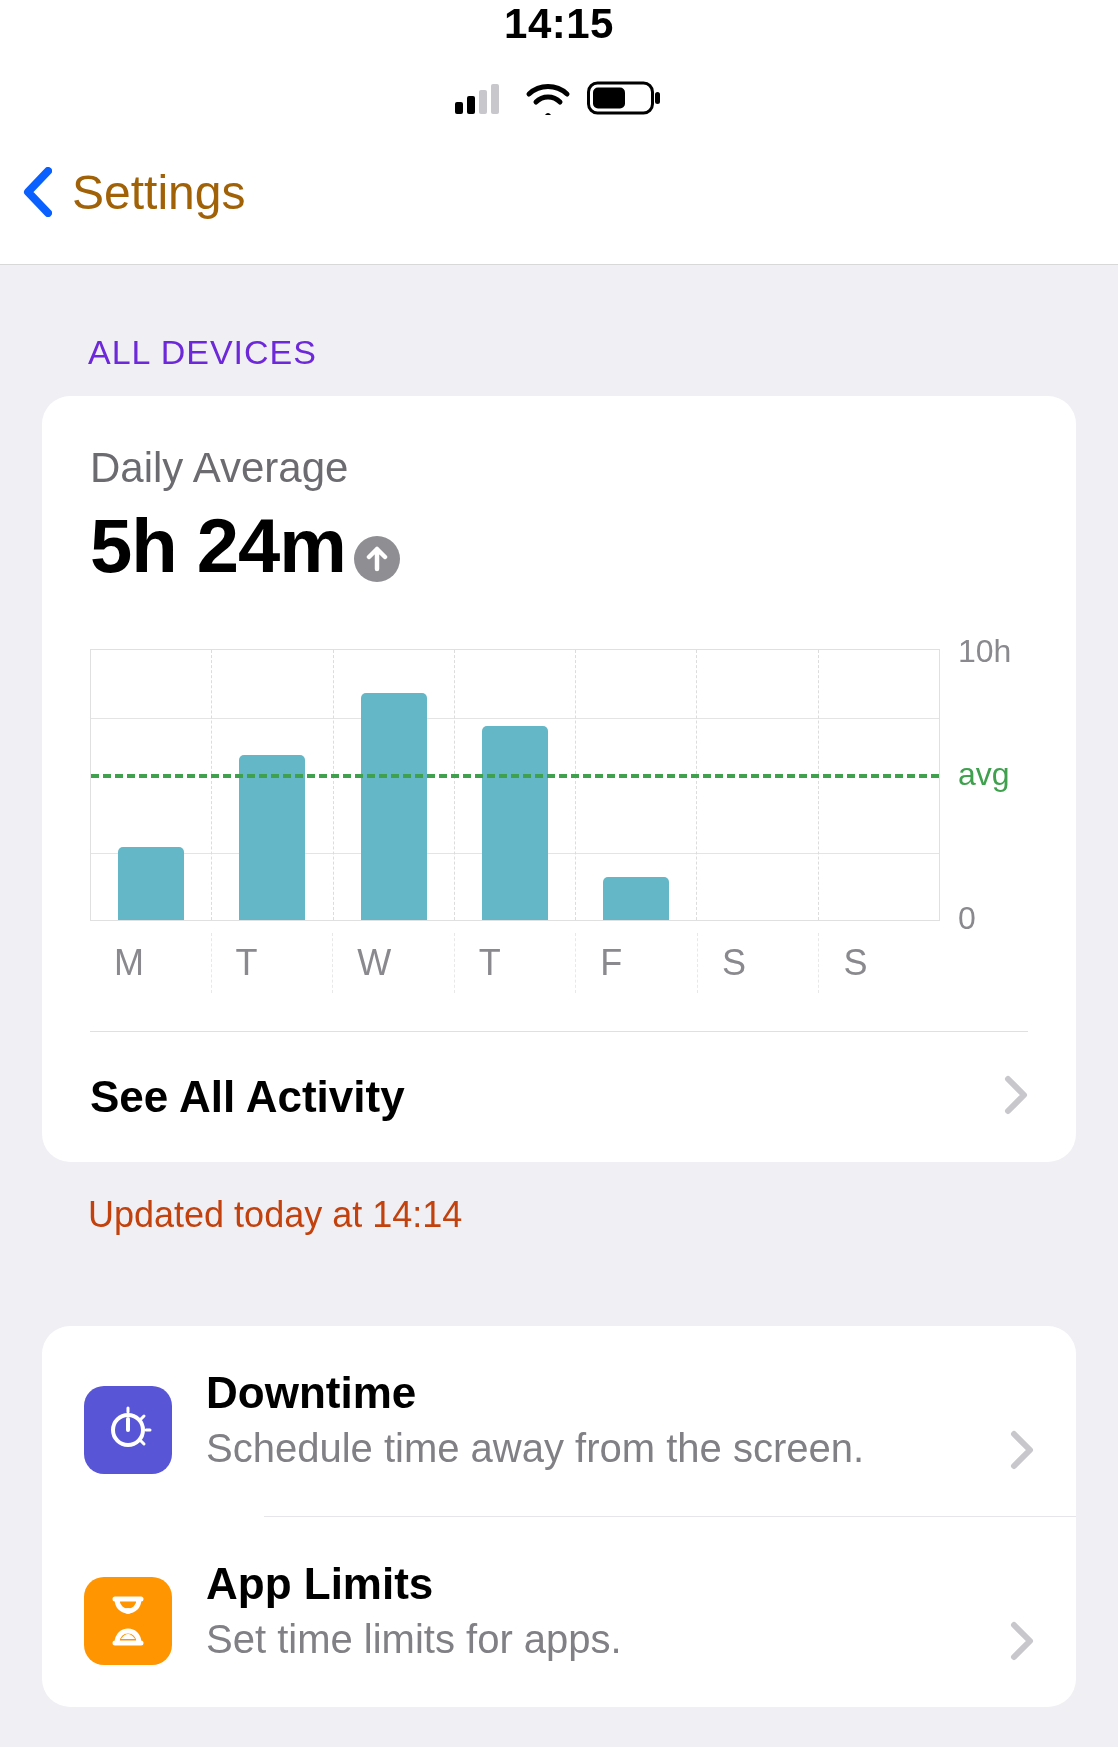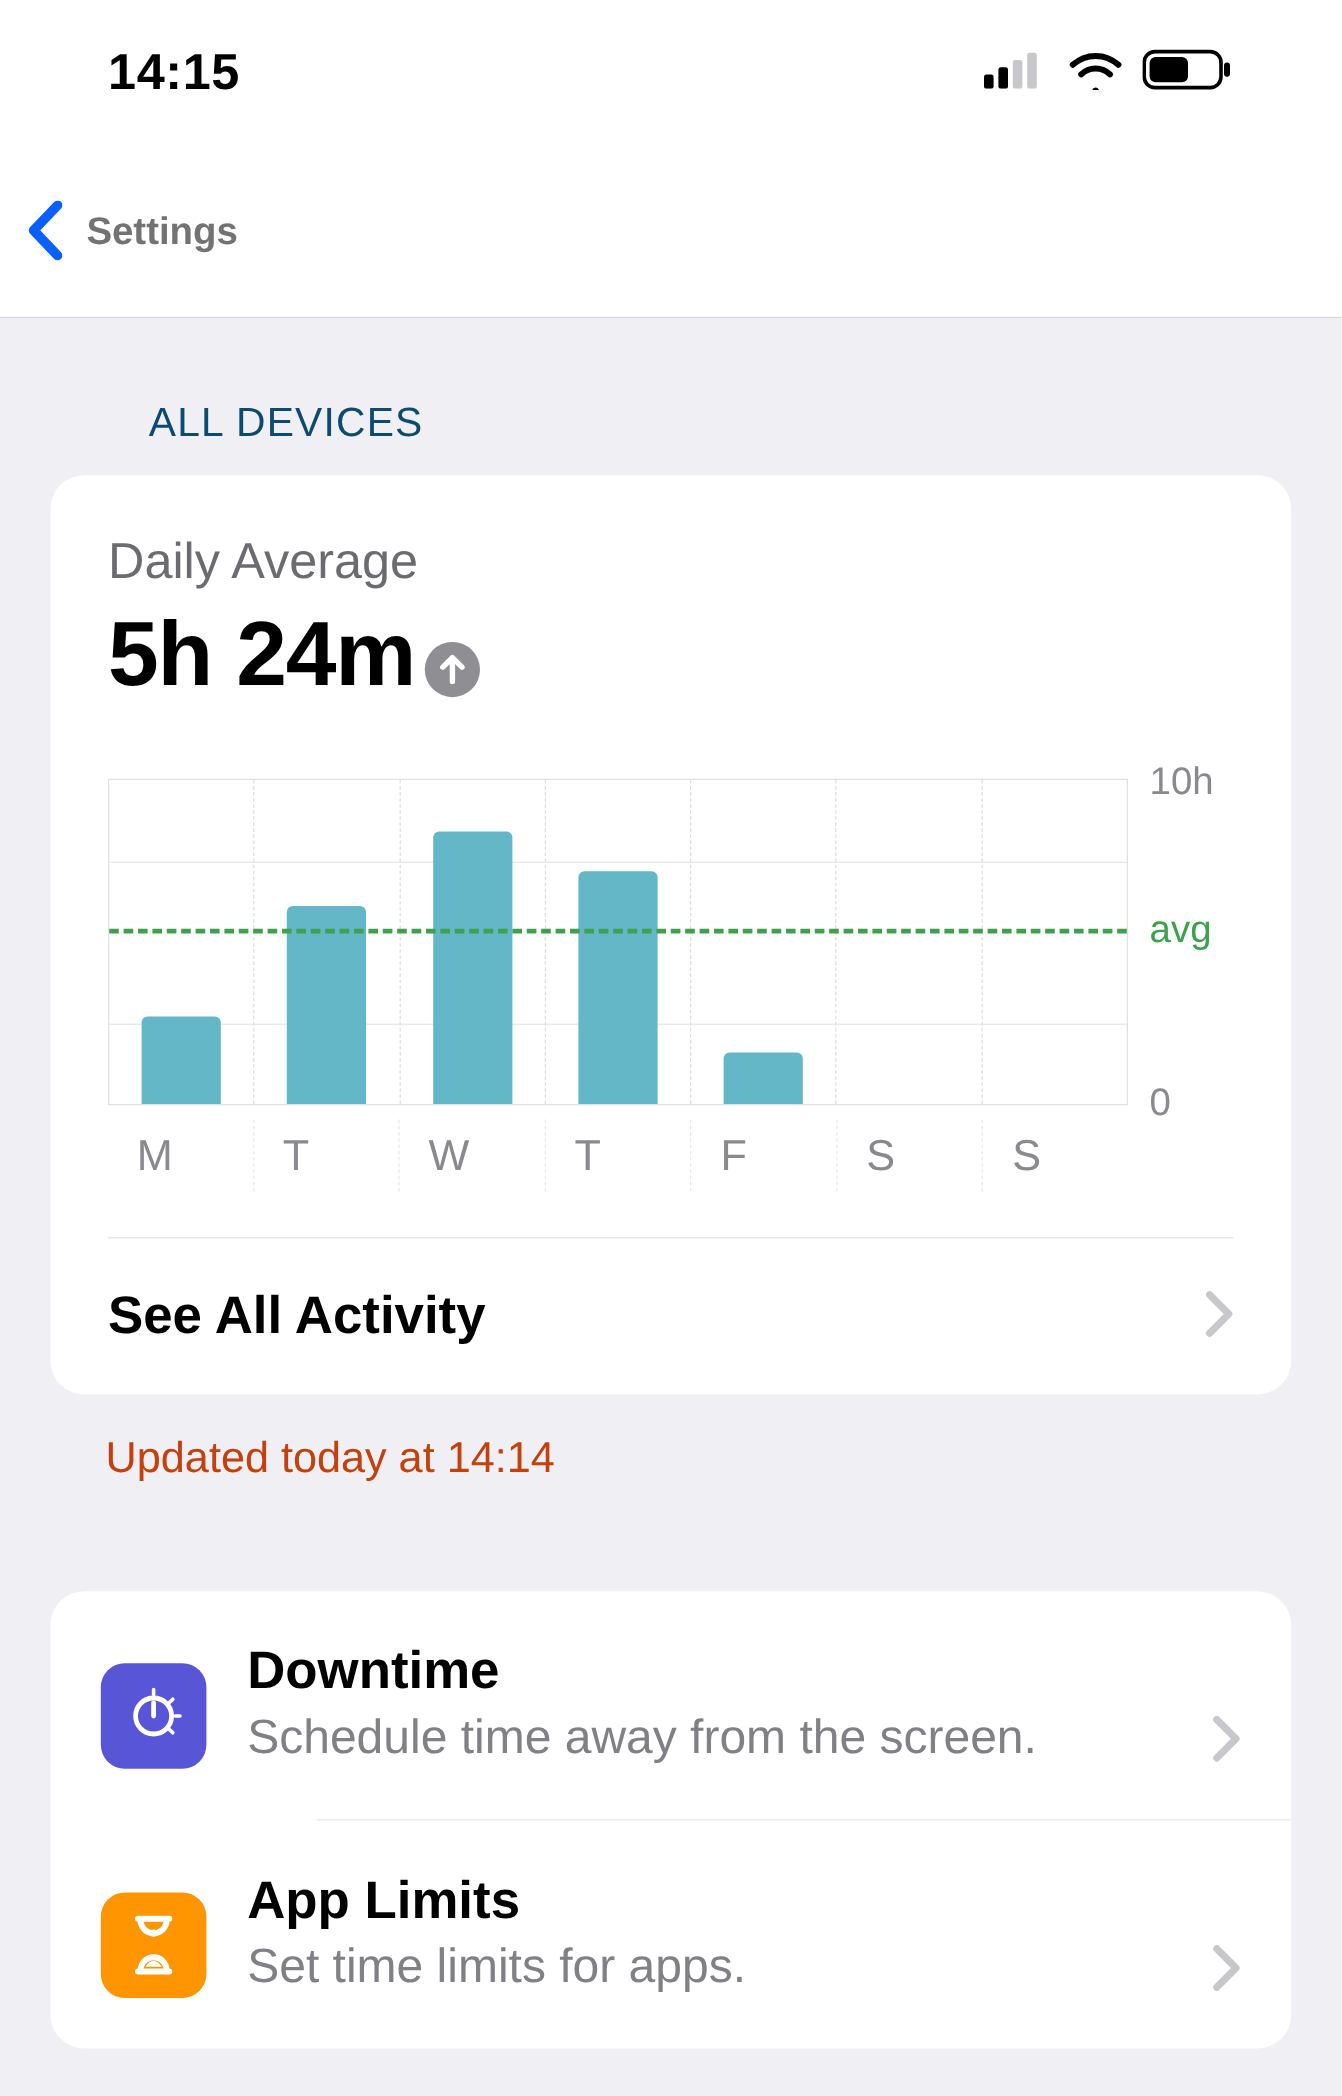--- a/index.html
+++ b/index.html
@@ -10,20 +10,21 @@
     background: #fff;
     color: #000;
     -webkit-font-smoothing: antialiased;
   }
   .status-bar {
     height: 120px;
     display: flex;
     align-items: center;
     justify-content: space-between;
     padding: 0 90px 0 90px;
+    flex-direction: column;
   }
   .status-time {
     font-size: 42px;
     font-weight: 700;
     letter-spacing: 0.5px;
   }
   .status-right {
     display: flex;
     align-items: center;
     gap: 16px;
@@ -36,45 +37,43 @@
     border-bottom: 1px solid #d8d8d8;
   }
   .back-chevron {
     margin-left: 20px;
     width: 34px; height: 58px;
     display: inline-flex;
     align-items: center;
     justify-content: center;
   }
   .back-label {
-    color: #737373;
-    font-size: 32px;
+    color: #a16207;
+    font-size: 48px;
     margin-left: 18px;
-    font-weight: bold;
   }
   .nav-title {
     position: absolute;
     left: 50%;
     transform: translateX(-50%);
     font-size: 48px;
     font-weight: 700;
   }
   .content {
     background: #efeff4;
     min-height: calc(1747px - 265px);
     padding-top: 50px;
   }
   .section-header {
     font-size: 34px;
-    color: #0c4a6e;
+    color: #6d28d9;
     letter-spacing: 1px;
     text-transform: uppercase;
     padding: 18px 88px 24px 88px;
     font-weight: 500;
-    margin-left: 36px;
   }
   .card {
     background: #fff;
     border-radius: 28px;
     margin: 0 42px;
     padding: 0;
     overflow: hidden;
   }
   .card-inner {
     padding: 48px 48px 0 48px;

